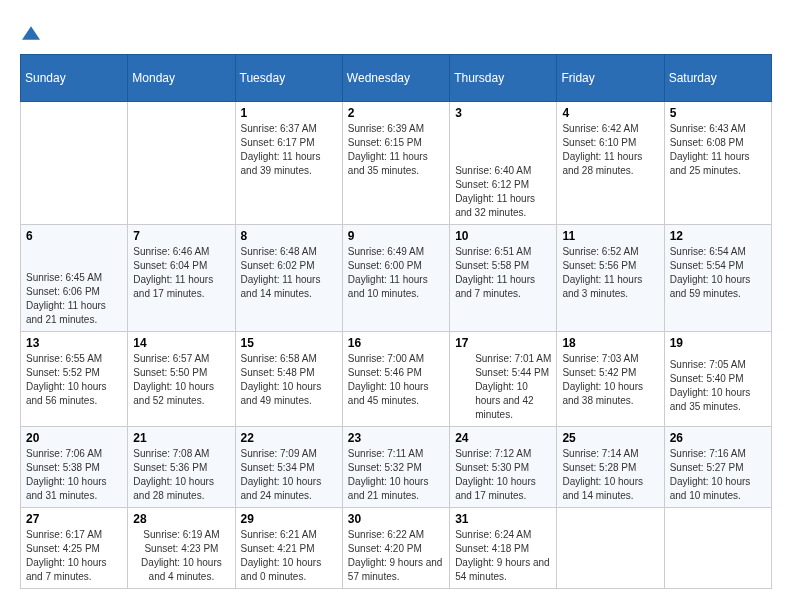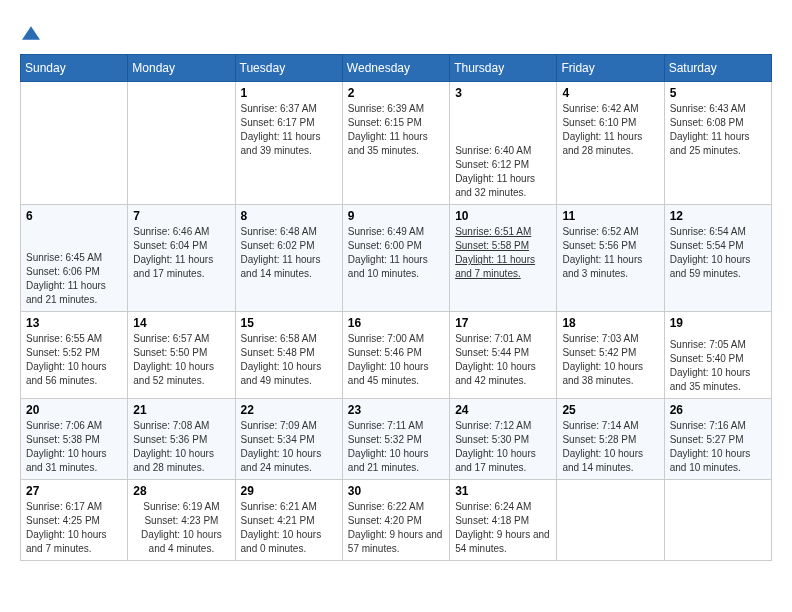--- a/index.html
+++ b/index.html
@@ -49,21 +49,21 @@
       color: #555;
     }
     .calendar {
       width: 100%;
       border-collapse: collapse;
       font-size: 11px;
     }
     .calendar th {
       background: #2a6db5;
       color: #fff;
-      padding: 6px 4px;
+      padding: 16px 4px;
       text-align: left;
       font-size: 12px;
       font-weight: normal;
       border: 1px solid #1a5a9a;
     }
     .calendar td {
       border: 1px solid #ccc;
       vertical-align: top;
       padding: 4px 5px;
       width: 107px;
@@ -176,21 +176,21 @@
 Daylight: 11 hours and 14 minutes.</div>
         </td>
         <td>
           <span class="day-num">9</span>
           <div class="day-info" style="white-space: pre-line;">Sunrise: 6:49 AM
 Sunset: 6:00 PM
 Daylight: 11 hours and 10 minutes.</div>
         </td>
         <td>
           <span class="day-num">10</span>
-          <div class="day-info" style="white-space: pre-line; text-decoration: underline;">Sunrise: 6:51 AM
+          <div class="day-info" style="white-space: pre-line;">Sunrise: 6:51 AM
 Sunset: 5:58 PM
 Daylight: 11 hours and 7 minutes.</div>
         </td>
         <td>
           <span class="day-num">11</span>
           <div class="day-info" style="white-space: pre-line;">Sunrise: 6:52 AM
 Sunset: 5:56 PM
 Daylight: 11 hours and 3 minutes.</div>
         </td>
         <td>
@@ -220,21 +220,21 @@
 Daylight: 10 hours and 49 minutes.</div>
         </td>
         <td>
           <span class="day-num">16</span>
           <div class="day-info" style="white-space: pre-line;">Sunrise: 7:00 AM
 Sunset: 5:46 PM
 Daylight: 10 hours and 45 minutes.</div>
         </td>
         <td>
           <span class="day-num">17</span>
-          <div class="day-info" style="white-space: pre-line;">Sunrise: 7:01 AM
+          <div class="day-info" style="white-space: pre-line; margin-left: 20px;">Sunrise: 7:01 AM
 Sunset: 5:44 PM
 Daylight: 10 hours and 42 minutes.</div>
         </td>
         <td>
           <span class="day-num">18</span>
           <div class="day-info" style="white-space: pre-line;">Sunrise: 7:03 AM
 Sunset: 5:42 PM
 Daylight: 10 hours and 38 minutes.</div>
         </td>
         <td>

